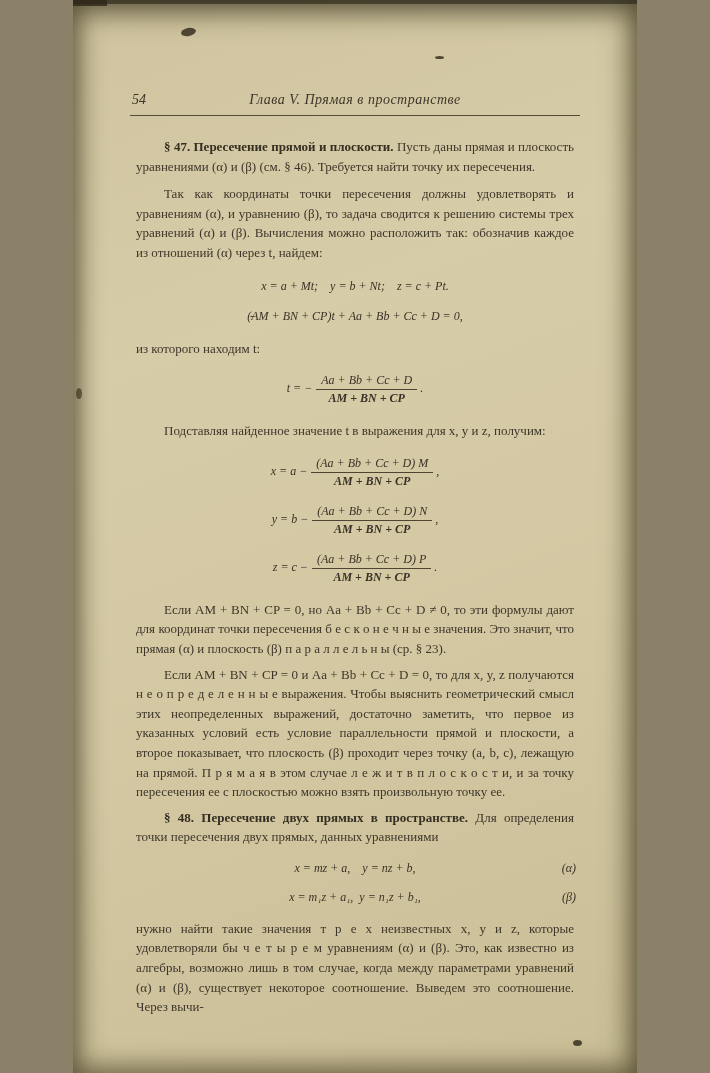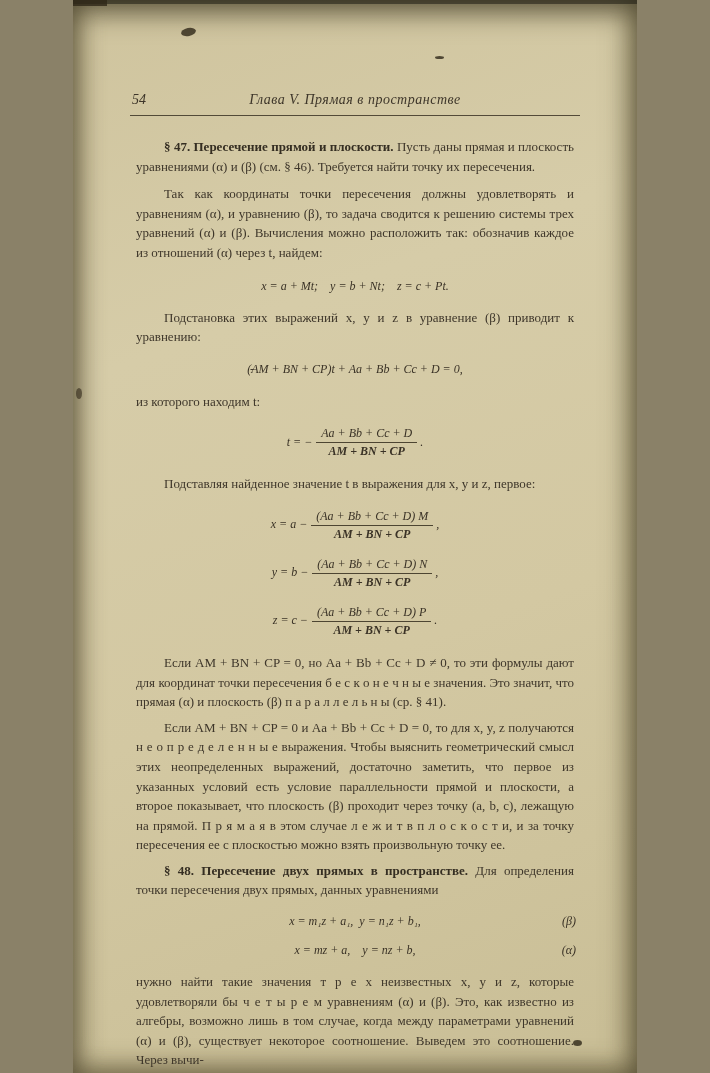--- a/index.html
+++ b/index.html
@@ -62,59 +62,58 @@
       <span class="chapter">Глава V. Прямая в пространстве</span>
     </div>
     <hr class="rule">
 
     <p class="para indent first"><b class="lead">§ 47. Пересечение прямой и плоскости.</b> <span>Пусть даны прямая и плоскость уравнениями (α) и (β) (см. § 46). Требуется найти точку их пересечения.</span></p>
 
     <p class="para indent gap">Так как координаты точки пересечения должны удовлетворять и уравнениям (α), и уравнению (β), то задача сводится к решению системы трех уравнений (α) и (β). Вычисления можно расположить так: обозначив каждое из отношений (α) через t, найдем:</p>
 
     <div class="formula" style="margin:16px 0 14px 0;">x = a + Mt; y = b + Nt; z = c + Pt.</div>
 
-    <p class="para indent">Подстановка этих выражений x, y и z в уравнение (β) приводит к уравнению:</p>
 
     <div class="formula" style="margin:15px 0;">
       <span class="stray">-</span>
       <span>(AM + BN + CP)t + Aa + Bb + Cc + D = 0,</span>
     </div>
 
     <p class="para">из которого находим t:</p>
 
     <div class="formula frac-formula">
       <span class="lhs">t = −</span><span class="frac"><span class="num">Aa + Bb + Cc + D</span><span class="den">AM + BN + CP</span></span><span class="tail">.</span>
     </div>
 
-    <p class="para indent" style="margin-top:14px;">Подставляя найденное значение t в выражения для x, y и z, первое:</p>
+    <p class="para indent" style="margin-top:14px;">Подставляя найденное значение t в выражения для x, y и z, получим:</p>
 
     <div class="formula frac-formula">
       <span class="lhs">x = a −</span><span class="frac"><span class="num">(Aa + Bb + Cc + D) M</span><span class="den">AM + BN + CP</span></span><span class="tail">,</span>
     </div>
 
     <div class="formula frac-formula">
       <span class="lhs">y = b −</span><span class="frac"><span class="num">(Aa + Bb + Cc + D) N</span><span class="den">AM + BN + CP</span></span><span class="tail">,</span>
     </div>
 
     <div class="formula frac-formula">
       <span class="lhs">z = c −</span><span class="frac"><span class="num">(Aa + Bb + Cc + D) P</span><span class="den">AM + BN + CP</span></span><span class="tail">.</span>
     </div>
 
-    <p class="para indent" style="margin-top:12px;">Если AM + BN + CP = 0, но Aa + Bb + Cc + D ≠ 0, то эти формулы дают для координат точки пересечения б е с к о н е ч н ы е значения. Это значит, что прямая (α) и плоскость (β) п а р а л л е л ь н ы (ср. § 41).</p>
+    <p class="para indent" style="margin-top:12px;">Если AM + BN + CP = 0, но Aa + Bb + Cc + D ≠ 0, то эти формулы дают для координат точки пересечения б е с к о н е ч н ы е значения. Это значит, что прямая (α) и плоскость (β) п а р а л л е л ь н ы (ср. § 23).</p>
 
     <p class="para indent">Если AM + BN + CP = 0 и Aa + Bb + Cc + D = 0, то для x, y, z получаются н е о п р е д е л е н н ы е выражения. Чтобы выяснить геометрический смысл этих неопределенных выражений, достаточно заметить, что первое из указанных условий есть условие параллельности прямой и плоскости, а второе показывает, что плоскость (β) проходит через точку (a, b, c), лежащую на прямой. П р я м а я в этом случае л е ж и т  в  п л о с к о с т и, и за точку пересечения ее с плоскостью можно взять произвольную точку ее.</p>
 
     <p class="para indent"><b class="lead">§ 48. Пересечение двух прямых в пространстве.</b> <span>Для определения точки пересечения двух прямых, данных уравнениями</span></p>
 
     <div class="formula eq">
-      <span class="eq-body">x = m₁z + a₁, y = n₁z + b₁,</span>
-      <span class="eq-label">(β)</span>
+      <span class="eq-body">x = mz + a, y = nz + b,</span>
+      <span class="eq-label">(α)</span>
     </div>
 
     <div class="formula eq">
-      <span class="eq-body">x = mz + a, y = nz + b,</span>
-      <span class="eq-label">(α)</span>
+      <span class="eq-body">x = m₁z + a₁, y = n₁z + b₁,</span>
+      <span class="eq-label">(β)</span>
     </div>
 
     <p class="para" style="margin-top:12px;">нужно найти такие значения т р е х неизвестных x, y и z, которые удовлетворяли бы ч е т ы р е м уравнениям (α) и (β). Это, как известно из алгебры, возможно лишь в том случае, когда между параметрами уравнений (α) и (β), существует некоторое соотношение. Выведем это соотношение. Через вычи-</p>
 
   </div>
 </div>
 
 </body></html>

